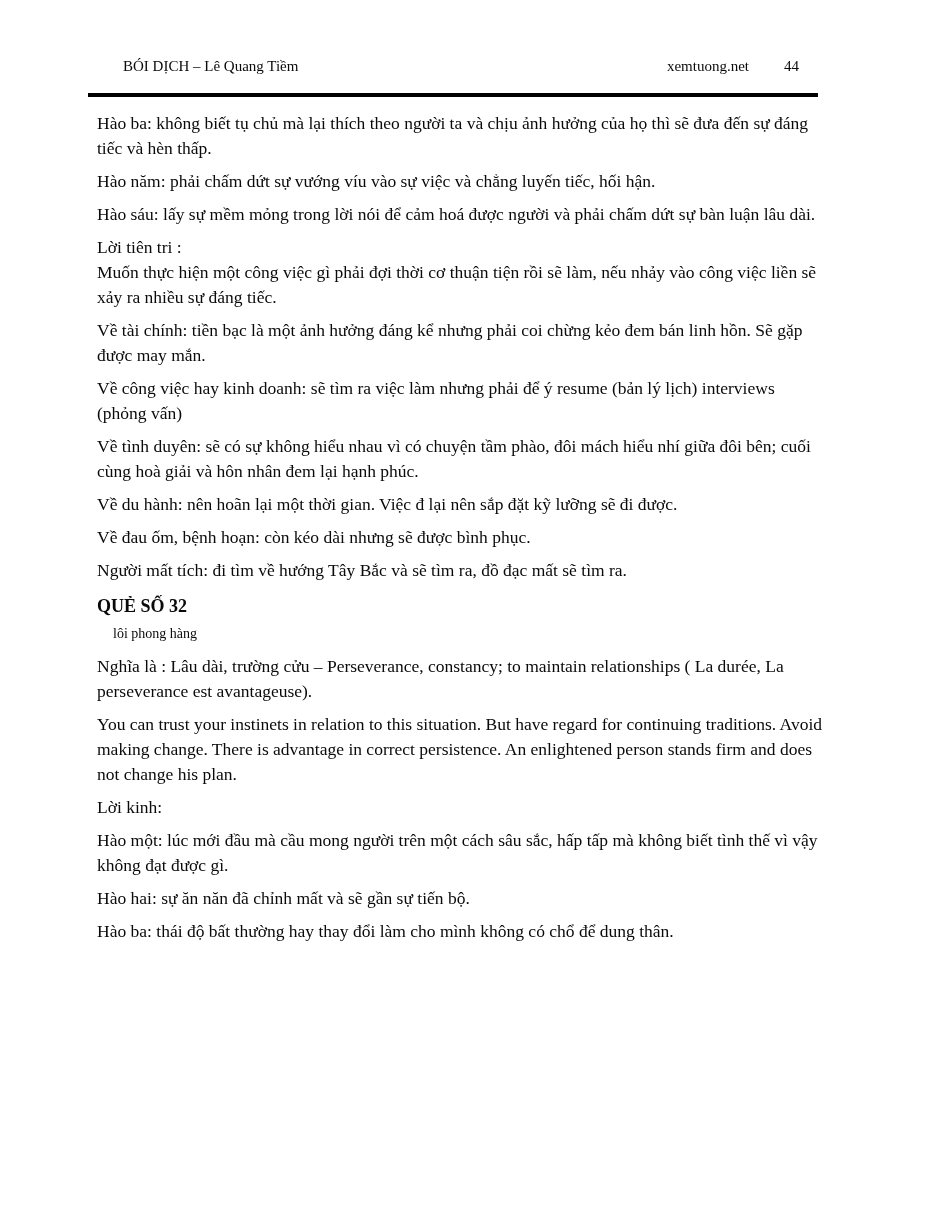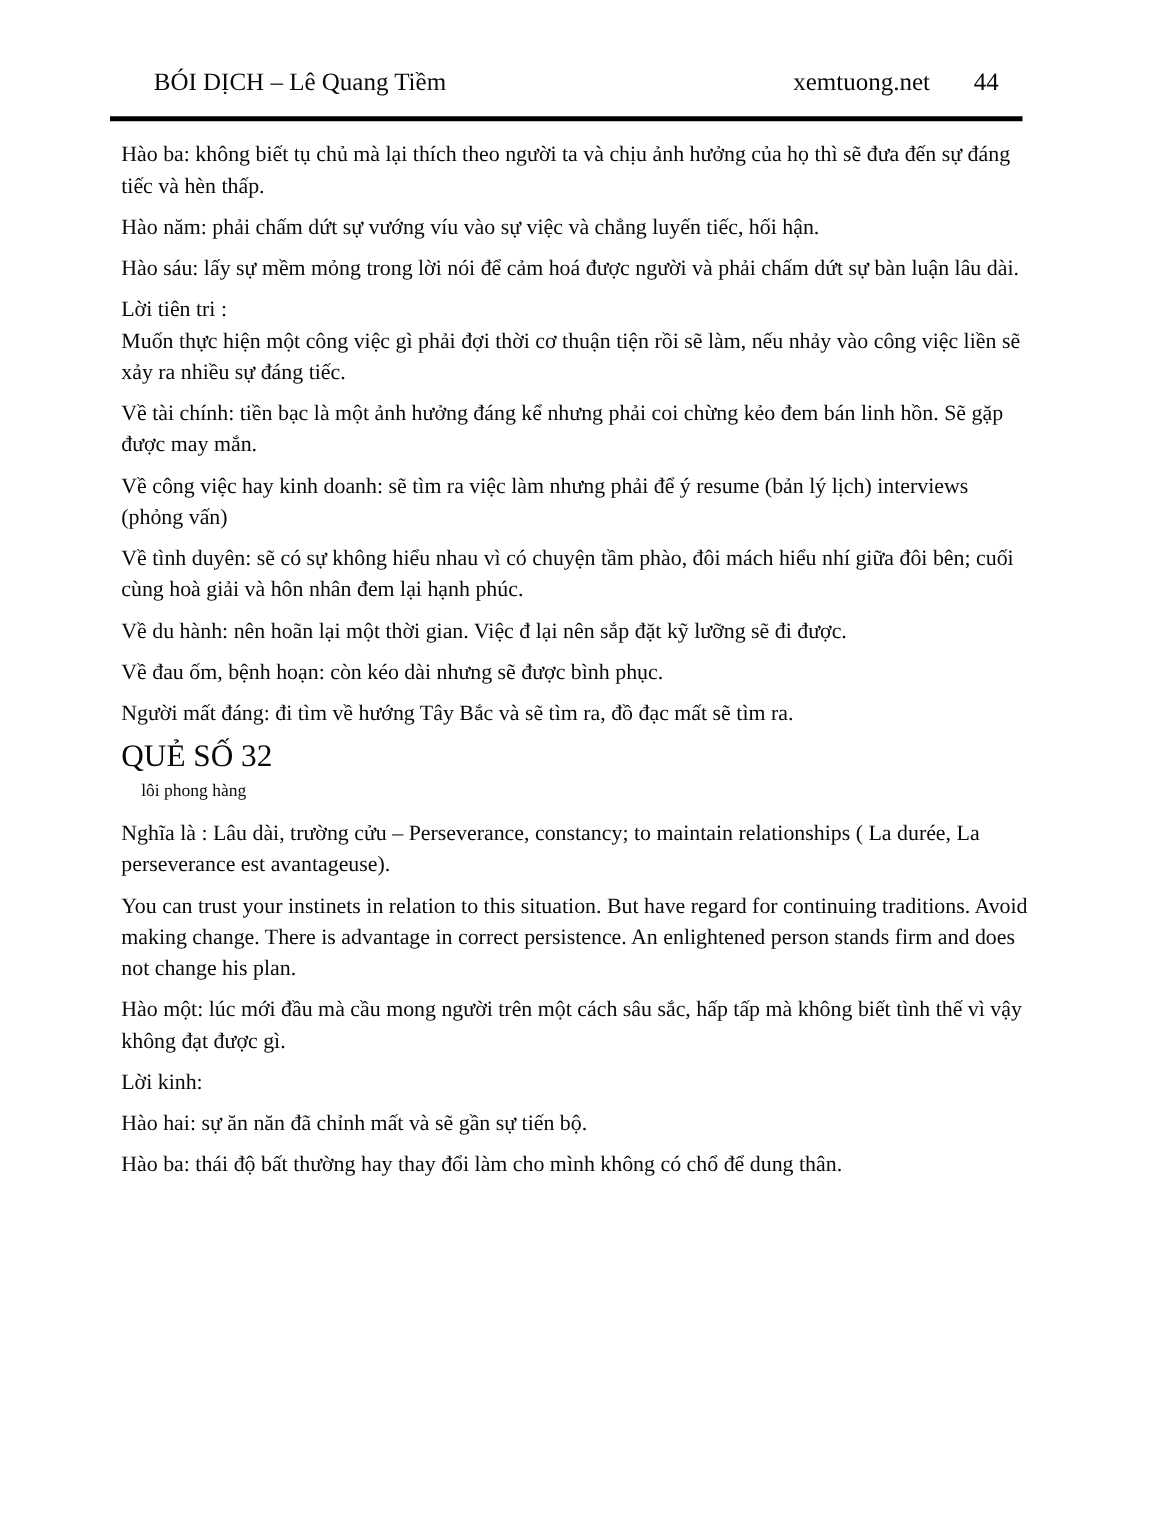--- a/index.html
+++ b/index.html
@@ -13,21 +13,21 @@
     overflow: hidden;
   }
   .header {
     position: absolute;
     top: 54px;
     left: 97px;
     width: 726px;
     display: flex;
     justify-content: space-between;
     align-items: baseline;
-    font-size: 20px;
+    font-size: 15px;
     line-height: 24px;
     white-space: nowrap;
   }
   .header-title { padding-left: 26px; }
   .header-right { display: flex; gap: 35px; padding-right: 24px; }
   .rule {
     position: absolute;
     top: 93px;
     left: 88px;
     width: 730px;
@@ -41,21 +41,21 @@
     width: 726px;
     font-size: 17.5px;
     line-height: 25px;
     text-align: left;
   }
   .content p {
     margin: 0 0 8px 0;
     white-space: pre-line;
   }
   .hex-heading { margin: 0 0 8px 0; }
-  .hex-title { font-size: 25px; line-height: 30px; }
+  .hex-title { font-size: 18px; line-height: 30px; font-weight: bold; }
   .hex-sub { font-size: 14px; line-height: 25px; margin-left: 16px; }
 </style>
 </head>
 <body>
 
 <div class="page">
 
   <div class="header">
     <span class="header-title">BÓI DỊCH – Lê Quang Tiềm</span>
     <span class="header-right">
@@ -70,28 +70,28 @@
     <p>Hào ba: không biết tụ chủ mà lại thích theo người ta và chịu ảnh hưởng của họ thì sẽ đưa đến sự đáng tiếc và hèn thấp.</p>
     <p>Hào năm: phải chấm dứt sự vướng víu vào sự việc và chẳng luyến tiếc, hối hận.</p>
     <p>Hào sáu: lấy sự mềm mỏng trong lời nói để cảm hoá được người và phải chấm dứt sự bàn luận lâu dài.</p>
     <p>Lời tiên tri :
 Muốn thực hiện một công việc gì phải đợi thời cơ thuận tiện rồi sẽ làm, nếu nhảy vào công việc liền sẽ xảy ra nhiều sự đáng tiếc.</p>
     <p>Về tài chính: tiền bạc là một ảnh hưởng đáng kể nhưng phải coi chừng kẻo đem bán linh hồn. Sẽ gặp được may mắn.</p>
     <p>Về công việc hay kinh doanh: sẽ tìm ra việc làm nhưng phải để ý resume (bản lý lịch) interviews (phỏng vấn)</p>
     <p>Về tình duyên: sẽ có sự không hiểu nhau vì có chuyện tầm phào, đôi mách hiểu nhí giữa đôi bên; cuối cùng hoà giải và hôn nhân đem lại hạnh phúc.</p>
     <p>Về du hành: nên hoãn lại một thời gian. Việc đ lại nên sắp đặt kỹ lưỡng sẽ đi được.</p>
     <p>Về đau ốm, bệnh hoạn: còn kéo dài nhưng sẽ được bình phục.</p>
-    <p>Người mất đáng: đi tìm về hướng Tây Bắc và sẽ tìm ra, đồ đạc mất sẽ tìm ra.</p>
+    <p>Người mất tích: đi tìm về hướng Tây Bắc và sẽ tìm ra, đồ đạc mất sẽ tìm ra.</p>
 
     <div class="hex-heading">
       <div class="hex-title">QUẺ SỐ 32</div>
       <div class="hex-sub">lôi phong hàng</div>
     </div>
 
     <p>Nghĩa là : Lâu dài, trường cửu – Perseverance, constancy; to maintain relationships ( La durée, La perseverance est avantageuse).</p>
     <p>You can trust your instinets in relation to this situation. But have regard for continuing traditions. Avoid making change. There is advantage in correct persistence. An enlightened person stands firm and does not change his plan.</p>
+    <p>Lời kinh:</p>
     <p>Hào một: lúc mới đầu mà cầu mong người trên một cách sâu sắc, hấp tấp mà không biết tình thế vì vậy không đạt được gì.</p>
-    <p>Lời kinh:</p>
     <p>Hào hai: sự ăn năn đã chỉnh mất và sẽ gần sự tiến bộ.</p>
     <p>Hào ba: thái độ bất thường hay thay đổi làm cho mình không có chổ để dung thân.</p>
   </div>
 
 </div>
 
 </body></html>

